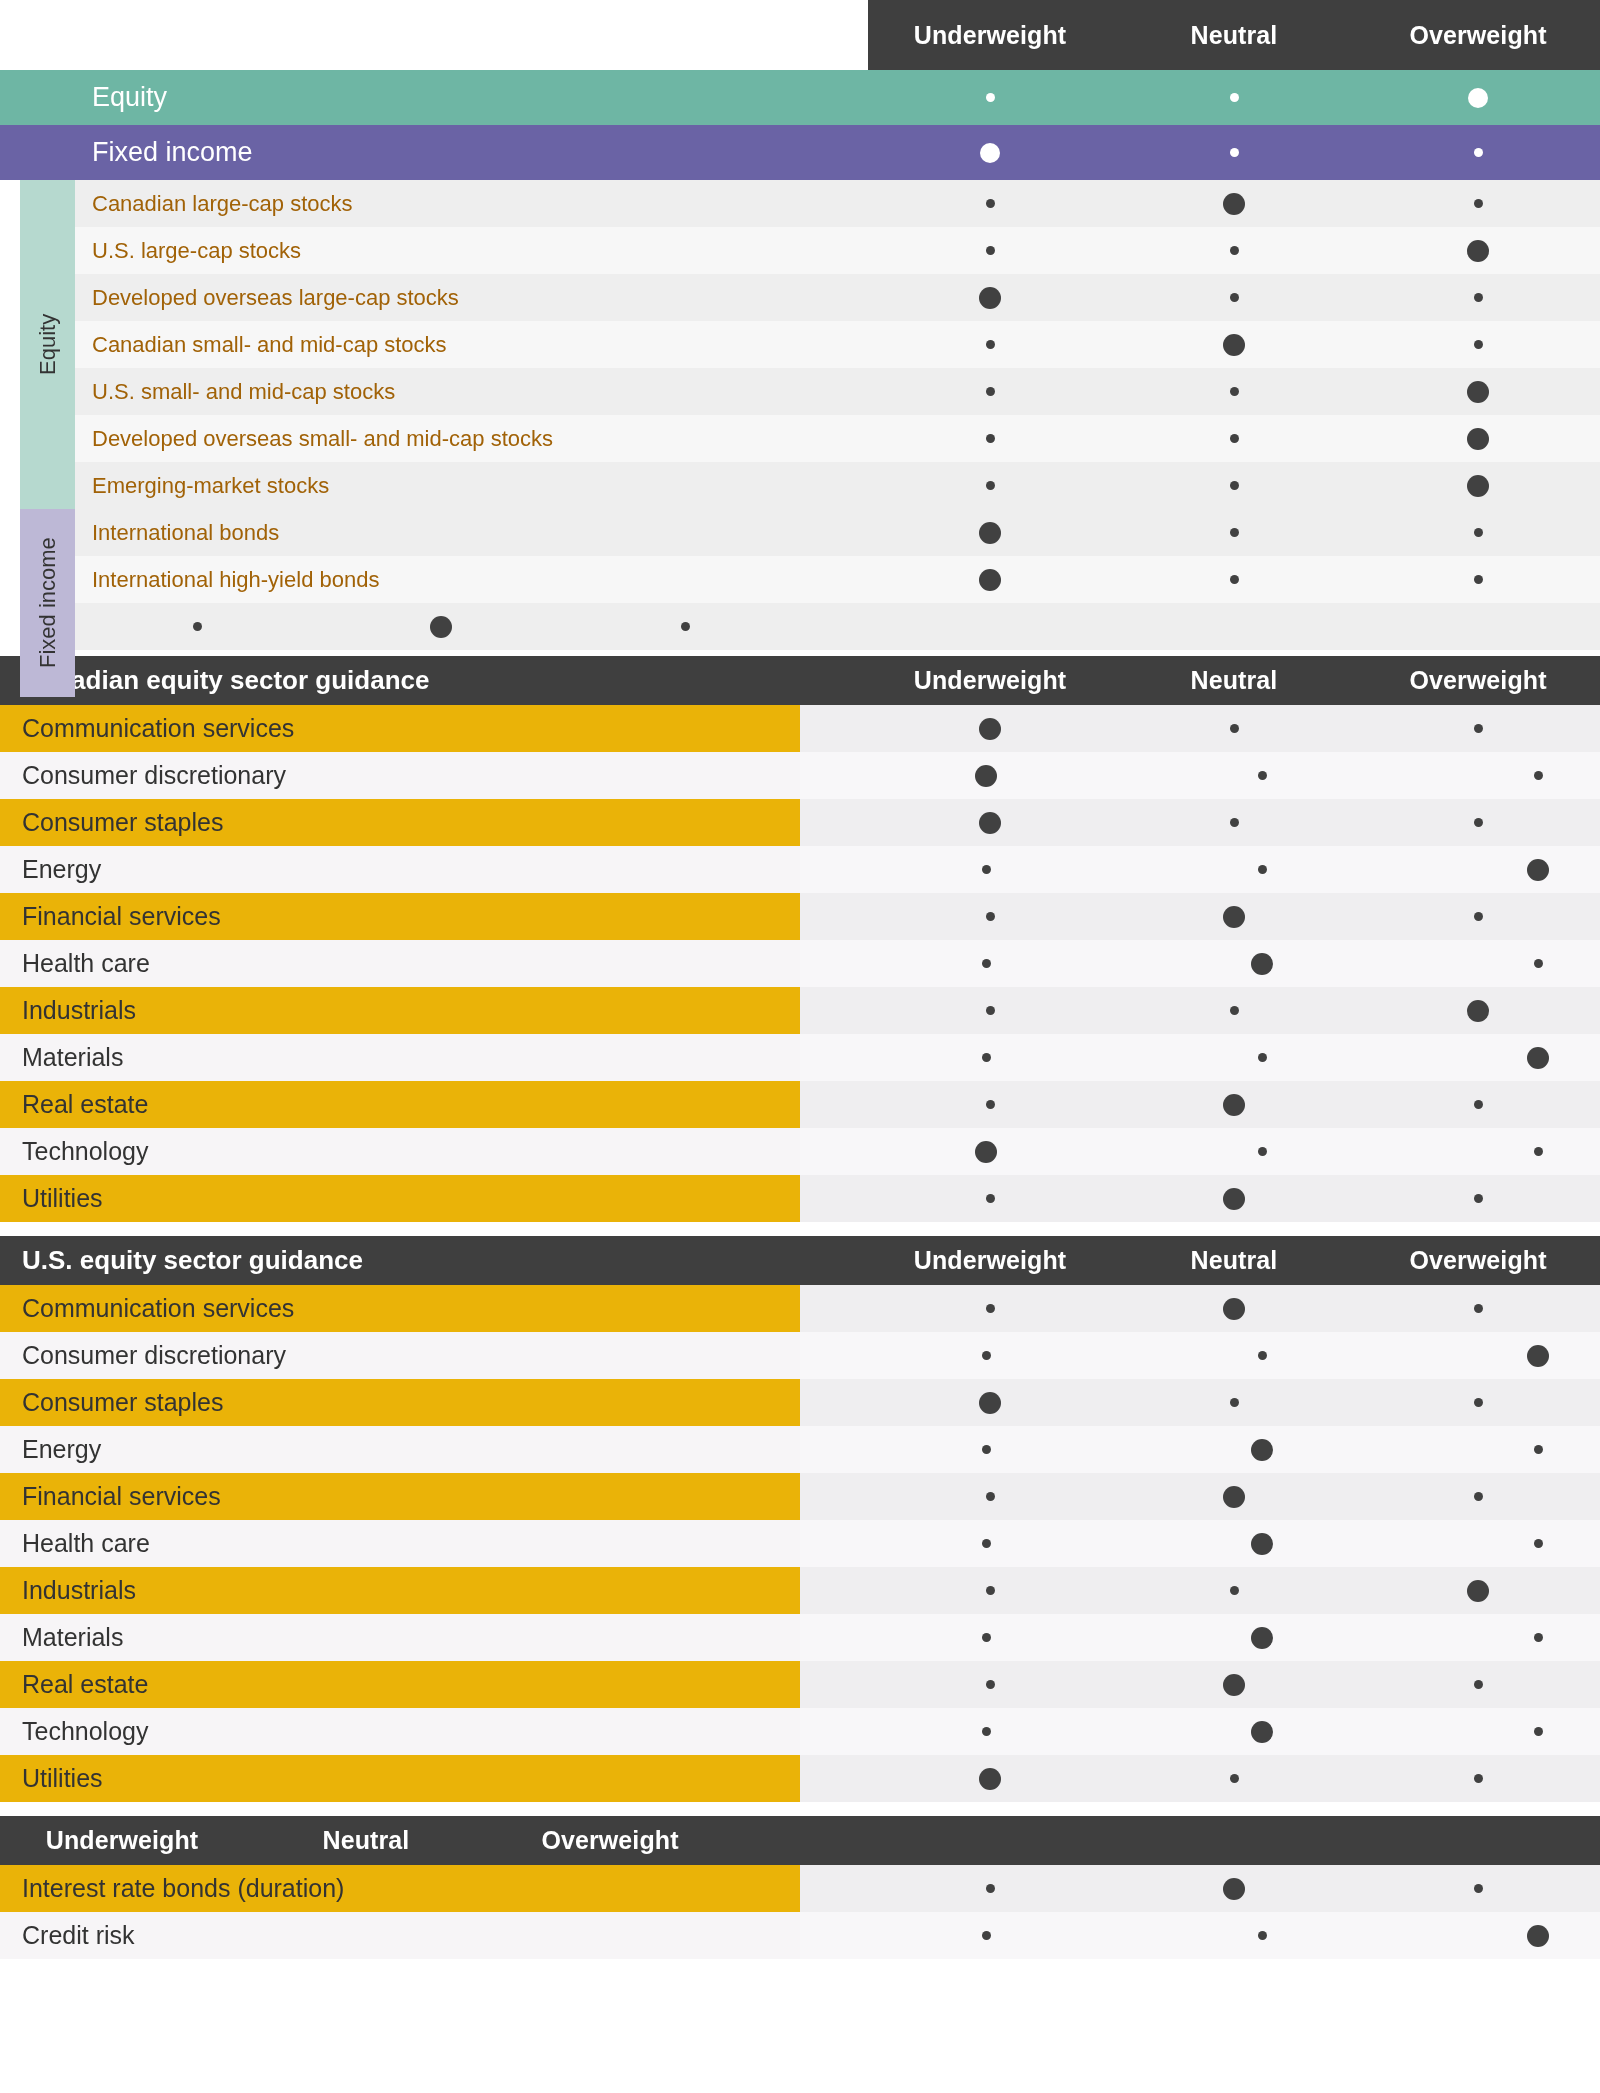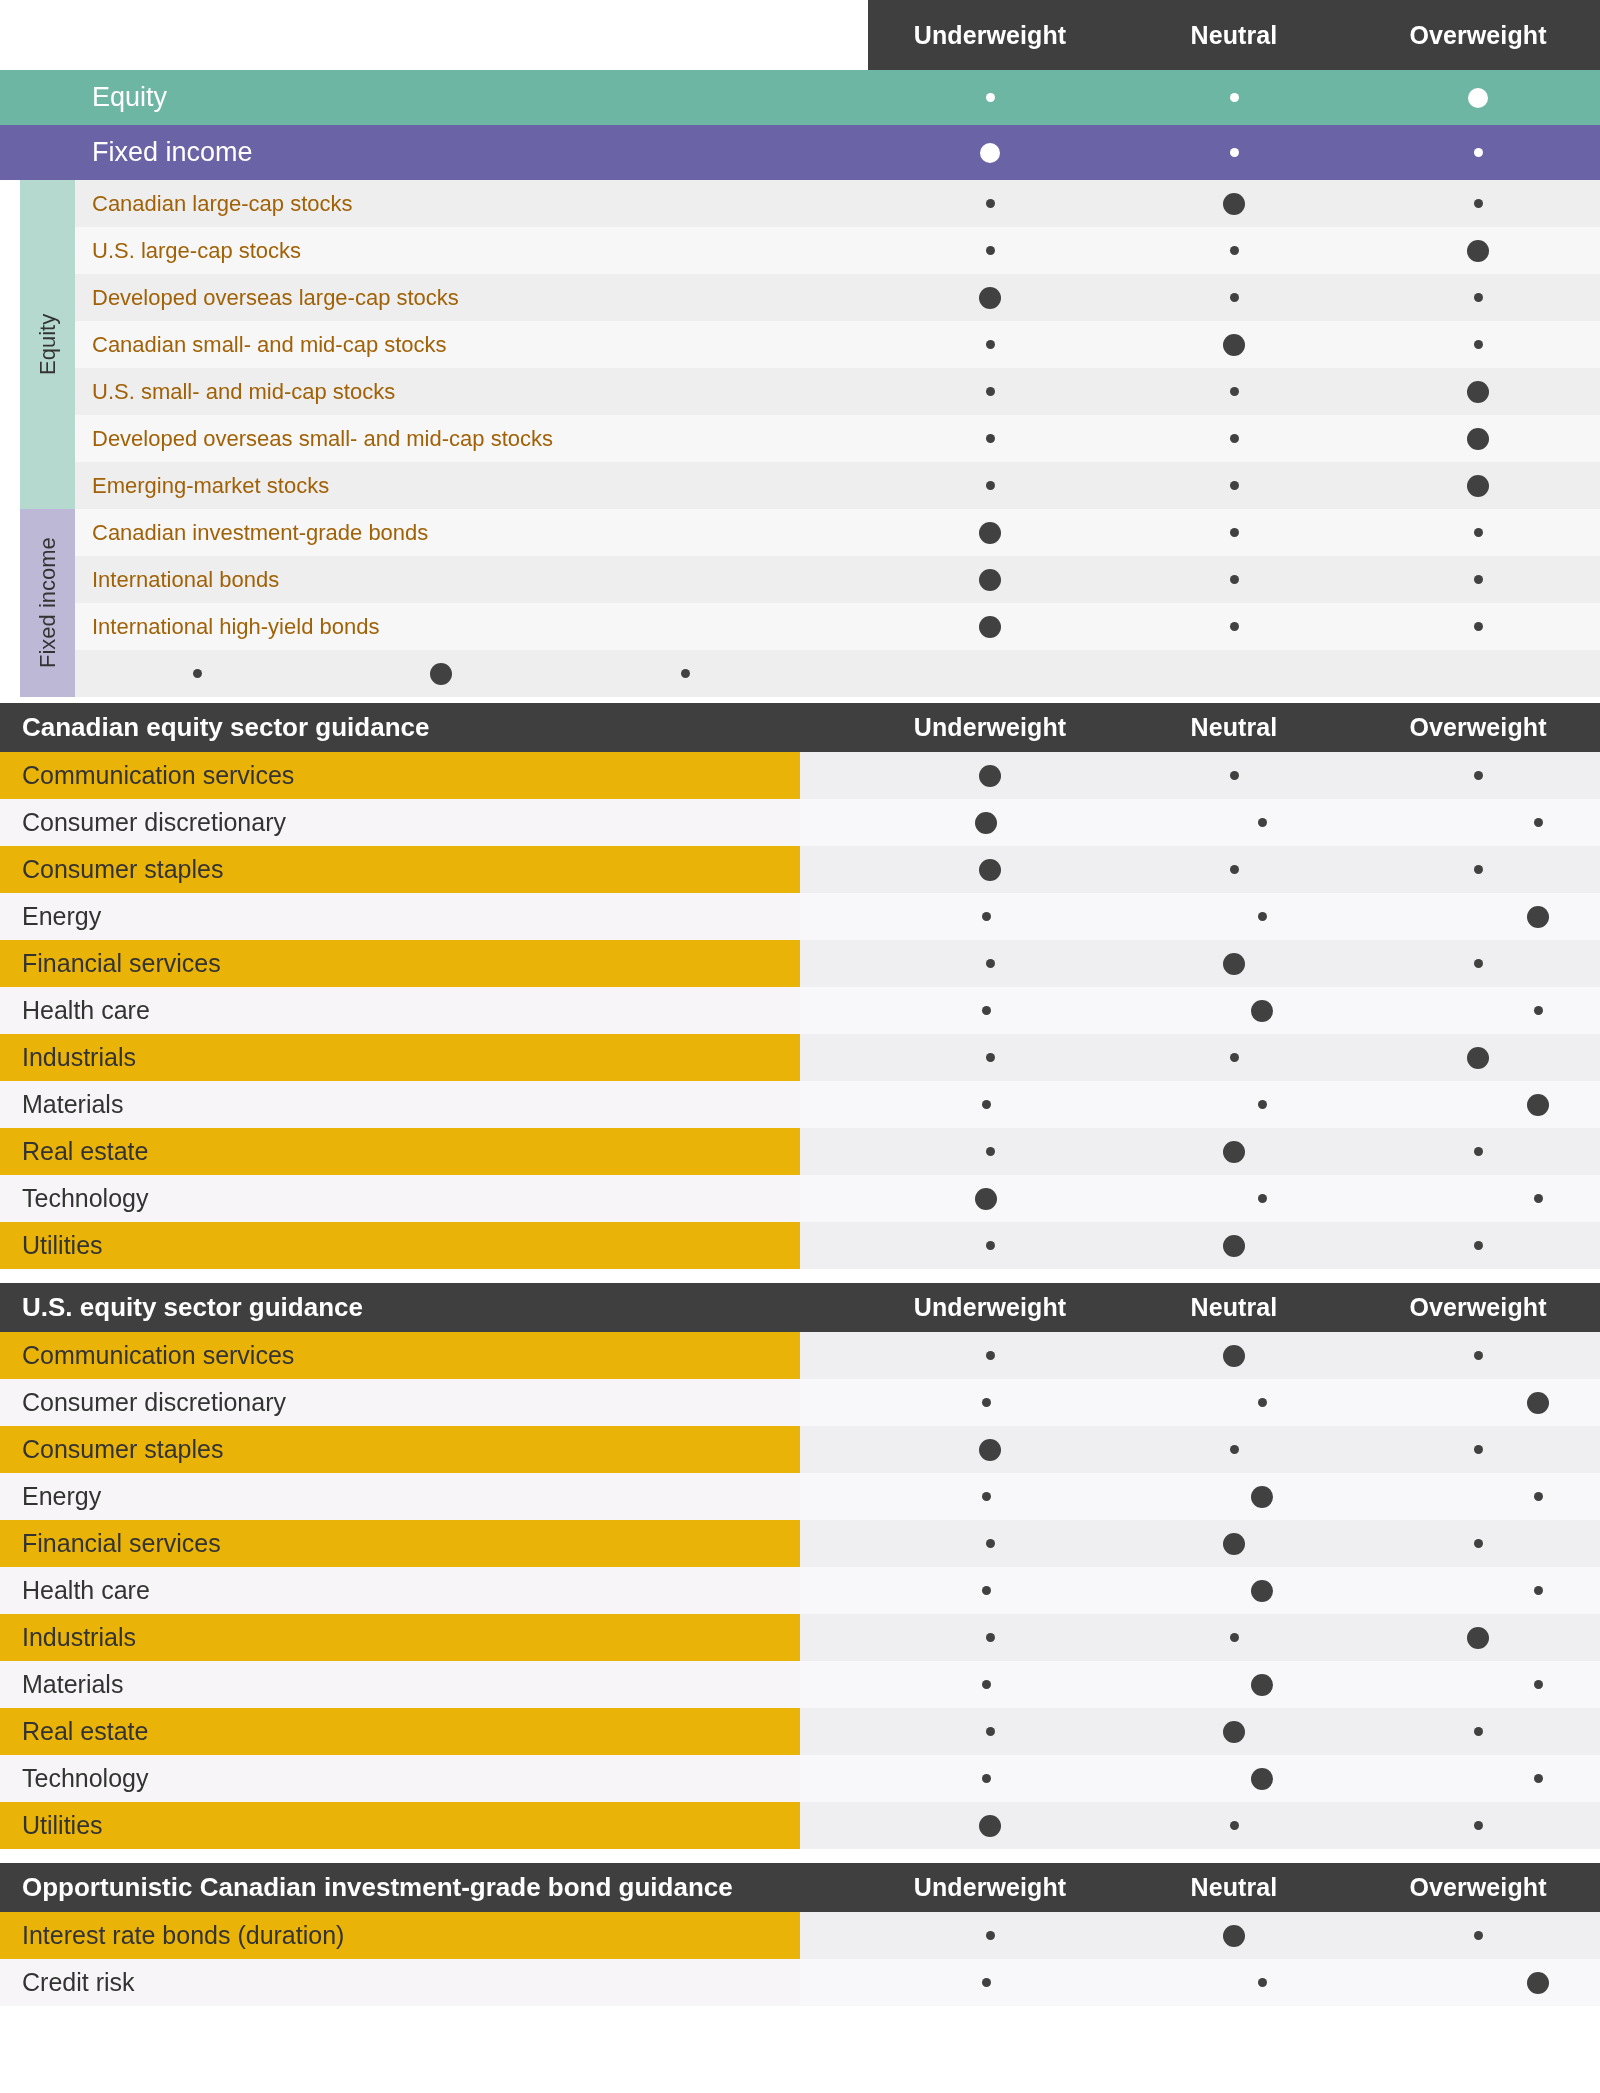--- a/index.html
+++ b/index.html
@@ -230,34 +230,20 @@
           <div class="colcell">
             <span class="dot small"></span>
           </div>
           <div class="colcell">
             <span class="dot small"></span>
           </div>
           <div class="colcell">
             <span class="dot big"></span>
           </div>
         </div>
-        <div class="row drow stripe-b">
-          <div class="gutter" style="background: rgb(255, 255, 255);"></div>
-          <div class="railcell" style="background: transparent;"></div>
-          <div class="name">Canadian investment-grade bonds</div>
-          <div class="colcell">
-            <span class="dot big"></span>
-          </div>
-          <div class="colcell">
-            <span class="dot small"></span>
-          </div>
-          <div class="colcell">
-            <span class="dot small"></span>
-          </div>
-        </div>
         <div class="row drow stripe-a">
           <div class="gutter" style="background: rgb(255, 255, 255);"></div>
           <div class="railcell" style="background: transparent;"></div>
           <div class="name">International bonds</div>
           <div class="colcell">
             <span class="dot big"></span>
           </div>
           <div class="colcell">
             <span class="dot small"></span>
           </div>
@@ -591,21 +577,20 @@
         </div>
         <div class="colcell">
           <span class="dot small"></span>
         </div>
         <div class="colcell">
           <span class="dot small"></span>
         </div>
       </div>
       <div class="secgap"></div>
       <div class="row sechead">
-        <div class="title">Opportunistic Canadian investment-grade bond guidance</div>
         <div class="hdr-label">Underweight</div>
         <div class="hdr-label">Neutral</div>
         <div class="hdr-label">Overweight</div>
       </div>
       <div class="row srow stripe-sa">
         <div class="nameband band-a">Interest rate bonds (duration)</div>
         <div class="mid"></div>
         <div class="colcell">
           <span class="dot small"></span>
         </div>

